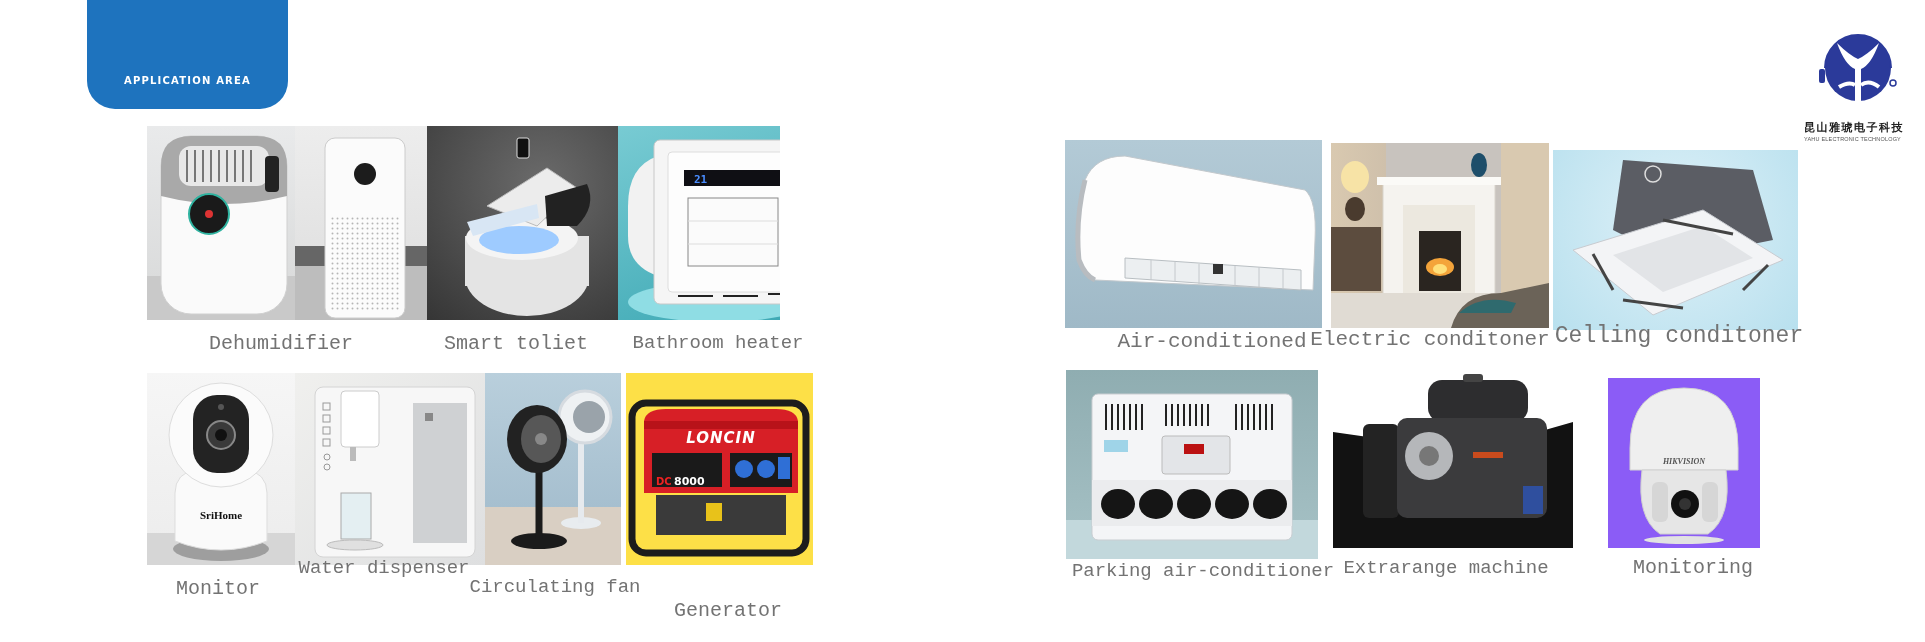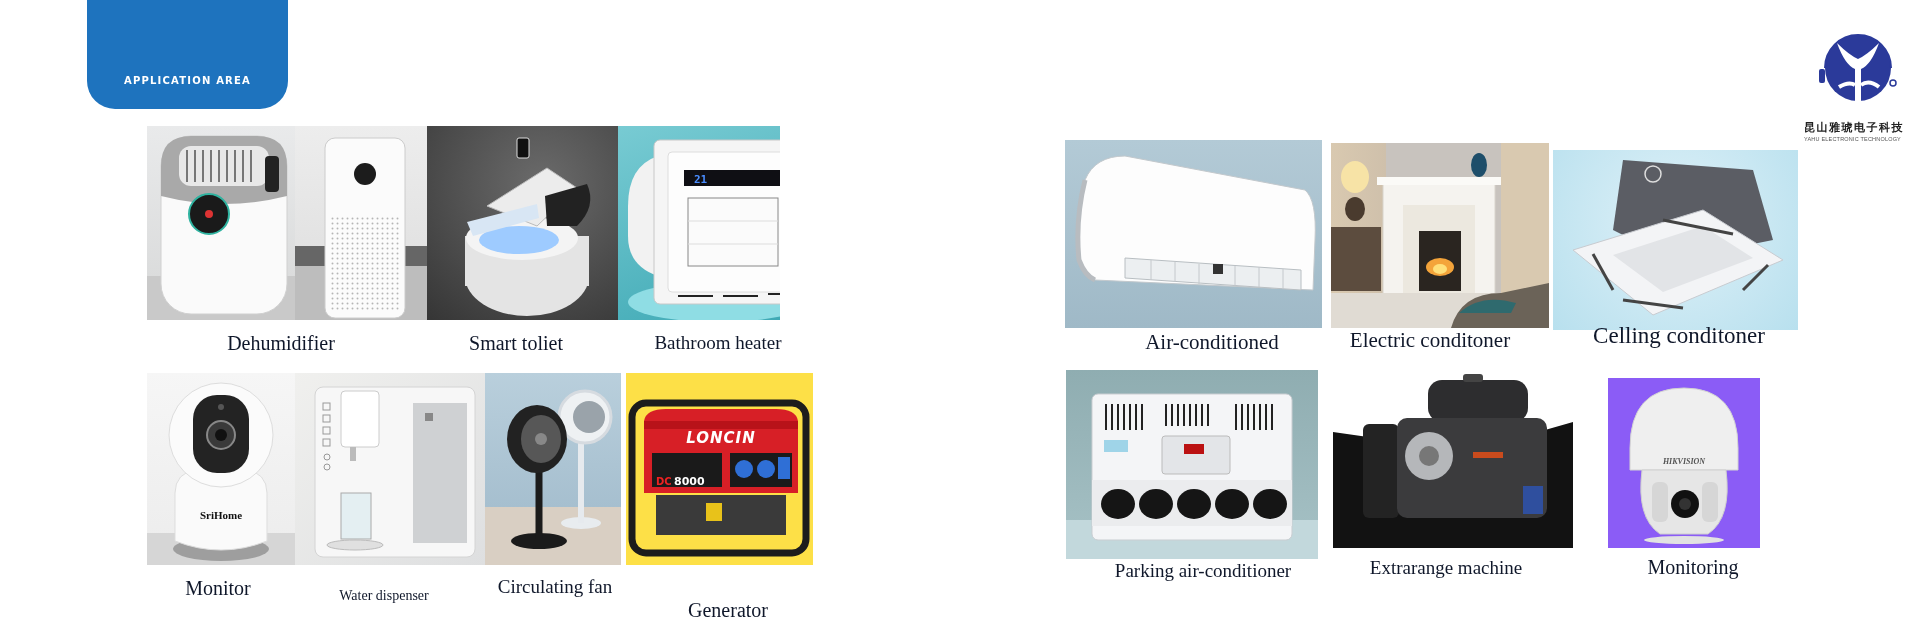--- a/index.html
+++ b/index.html
@@ -1,21 +1,21 @@
 <!DOCTYPE html>
 <html><head>
 <meta charset="utf-8">
 <style>
   html, body { margin:0; padding:0; }
   body { width:1925px; height:642px; background:#ffffff; position:relative; overflow:hidden; font-family:"Liberation Sans", sans-serif; }
   .abs { position:absolute;padding-left:48px; }
   .tab { left:87px; top:0; width:153px; height:109px; background:#1e73be; border-radius:0 0 28px 28px; }
   .tab-label { position:absolute; left:0; right:0; top:75px; text-align:center; color:#ffffff; font-family:"DejaVu Sans", sans-serif; font-size:10px; font-weight:bold; letter-spacing:1.2px; }
   .tile { position:absolute; overflow:hidden; }
-  .label { position:absolute; text-align:center; color:#0f172a; font-family:Liberation Serif, serif; white-space:nowrap; transform:translateX(-50%); }
+  .label { position:absolute; text-align:center; color:#737373; font-family:Liberation Mono, monospace; white-space:nowrap; transform:translateX(-50%); }
   .logo-circle { position:absolute; left:1815px; top:25px; width:86px; height:86px; }
   .logo-cn { position:absolute; left:1804px; top:120px; width:110px; font-size:11px; color:#222; letter-spacing:1.5px; font-family:Liberation Serif, serif; font-weight:bold; white-space:nowrap; }
   .logo-en { position:absolute; left:1804px; top:136px; width:110px; font-size:5.5px; color:#555; white-space:nowrap; letter-spacing:0.2px; font-family:"Liberation Sans", sans-serif; }
   svg { display:block; }
 </style>
 </head>
 <body>
 
 <div class="abs tab">
   <div class="tab-label">APPLICATION AREA</div>
@@ -167,21 +167,21 @@
     <circle cx="140" cy="96" r="9" fill="#2f6fd6"></circle>
     <rect x="152" y="84" width="12" height="22" fill="#2f6fd6"></rect>
     <text x="30" y="112" fill="#e22" font-family="DejaVu Sans, sans-serif" font-weight="bold" font-size="10">DC</text>
     <text x="48" y="112" fill="#fff" font-family="DejaVu Sans, sans-serif" font-weight="bold" font-size="11">8000</text>
     <rect x="30" y="122" width="130" height="40" fill="#3a3a3a"></rect>
     <rect x="80" y="130" width="16" height="18" fill="#e8c21a"></rect>
   </svg>
 </div>
 
 <div class="label" style="left:218px;top:577px;font-size:20px;">Monitor</div>
-<div class="label" style="left:384px;top:588px;font-size:14px;">Water dispenser</div>
+<div class="label" style="left:384px;top:557px;font-size:19px;">Water dispenser</div>
 <div class="label" style="left:555px;top:576px;font-size:19px;">Circulating fan</div>
 <div class="label" style="left:728px;top:599px;font-size:20px;">Generator</div>
 
 <div class="tile" style="left:1065px;top:140px;width:257px;height:188px;background:linear-gradient(#b3cad6,#9fb9c7);">
   <svg width="257" height="188" viewBox="0 0 257 188">
     <path d="M20 40 Q30 16 60 16 L240 50 Q252 60 250 100 L248 150 L30 140 Q10 130 12 90 Z" fill="#fdfdfd" stroke="#c2c8cc"></path>
     <path d="M20 40 Q10 80 14 120 Q20 136 30 140" fill="none" stroke="#b8bcc0" stroke-width="5"></path>
     <path d="M60 118 L236 130 L236 150 L60 138 Z" fill="#eceff1" stroke="#b8bec2"></path>
     <g stroke="#c4c8cc">
         <line x1="86" y1="120" x2="86" y2="140"></line>

